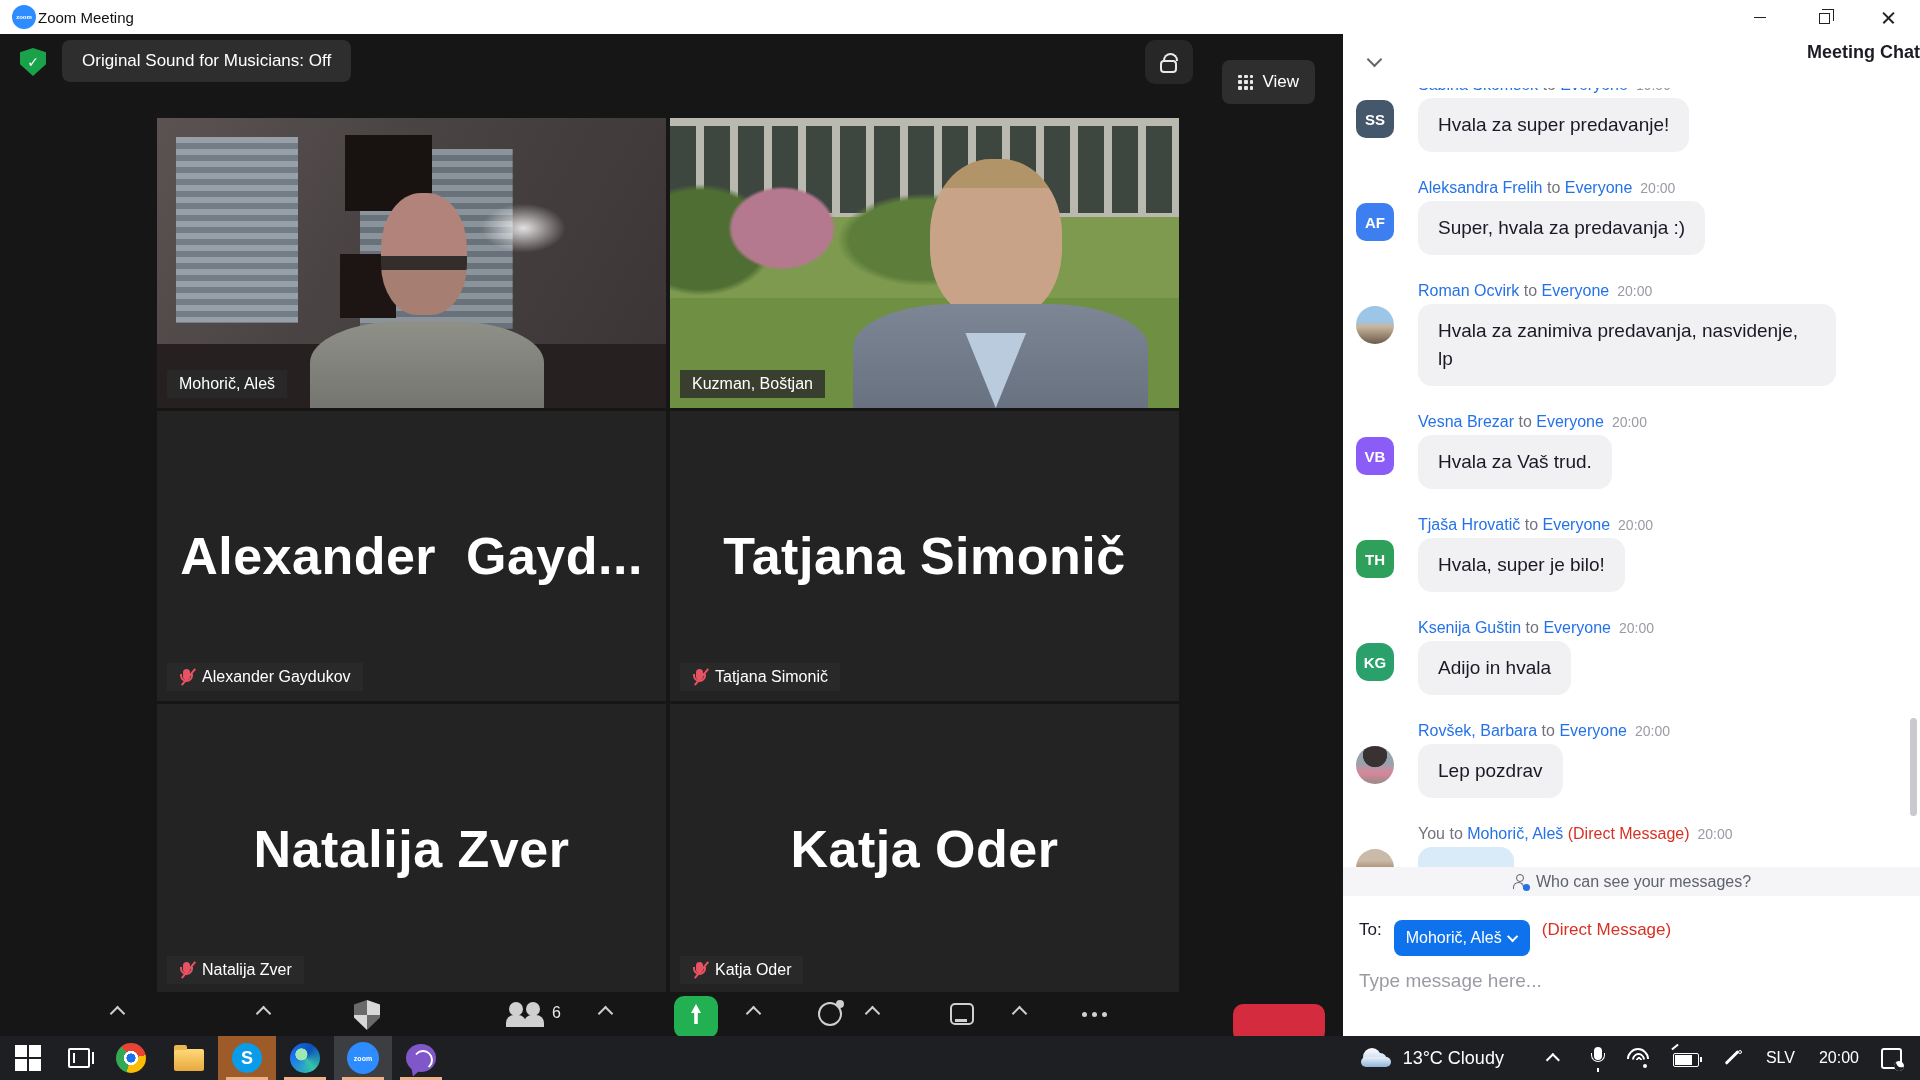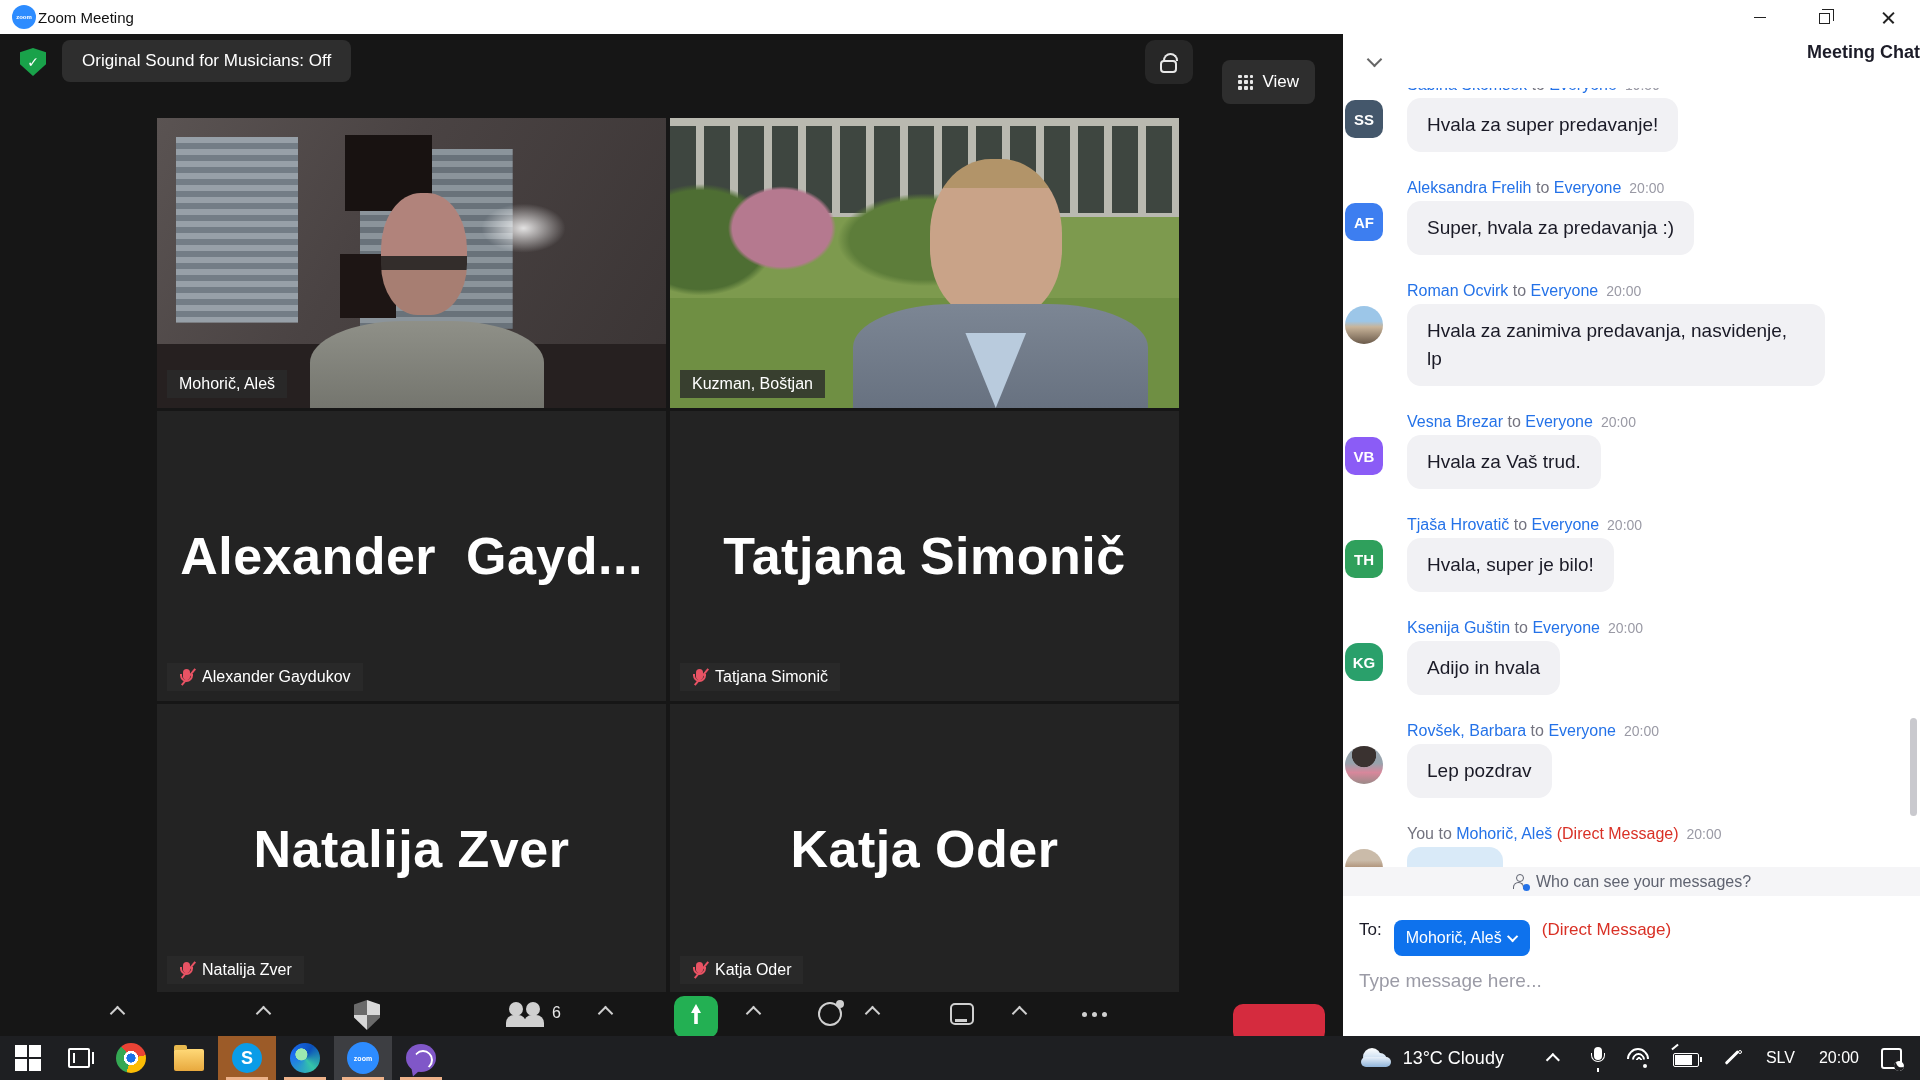--- a/index.html
+++ b/index.html
@@ -108,21 +108,21 @@
   .apps-glyph:after { content:""; position:absolute; left:3px; bottom:1px; width:12px; height:3px; background:#d0d0d0; }
   .dots-glyph { display:flex; gap:5px; }
   .dots-glyph i { width:5px; height:5px; border-radius:50%; background:#d0d0d0; }
   .leave-btn { position:absolute; width:92px; height:38px; background:#d52b3e; border-radius:10px; }
 
   
   .chat-panel { position:absolute; left:1343px; top:34px; width:577px; height:1002px; background:#fff; }
   .chat-header { position:absolute; left:0; top:0; width:100%; height:54px; background:#fff; z-index:5; }
   .collapse-chev { position:absolute; left:26px; top:20px; width:11px; height:11px; border-left:2px solid #666; border-bottom:2px solid #666; transform:rotate(-45deg); }
   .chat-title { position:absolute; left:0; top:8px; width:100%; text-align:right; font-size:18px; font-weight:bold; color:#1c1c28; }
-  .messages { position:absolute; left:0; top:54px; width:100%; height:781px; overflow:hidden; padding:0 0 0 2px; }
+  .messages { position:absolute; left:0; top:54px; width:100%; height:781px; overflow:hidden; padding:0 0 0 13px; }
   .msg { position:relative; padding-left:62px; margin-bottom:27px; }
   .msg:first-child { margin-top:-12px; }
   .meta { font-size:16px; margin-bottom:4px; white-space:nowrap; }
   .meta .sender { color:#2472e8; }
   .meta .sender.you { color:#73737f; }
   .meta .to-word { color:#73737f; }
   .meta .recipient { color:#2472e8; }
   .meta .dm-tag { color:#d93025; }
   .meta .time { color:#9a9aa5; font-size:14px; margin-left:8px; }
   .avatar { position:absolute; left:0; top:24px; width:38px; height:38px; border-radius:10px;

